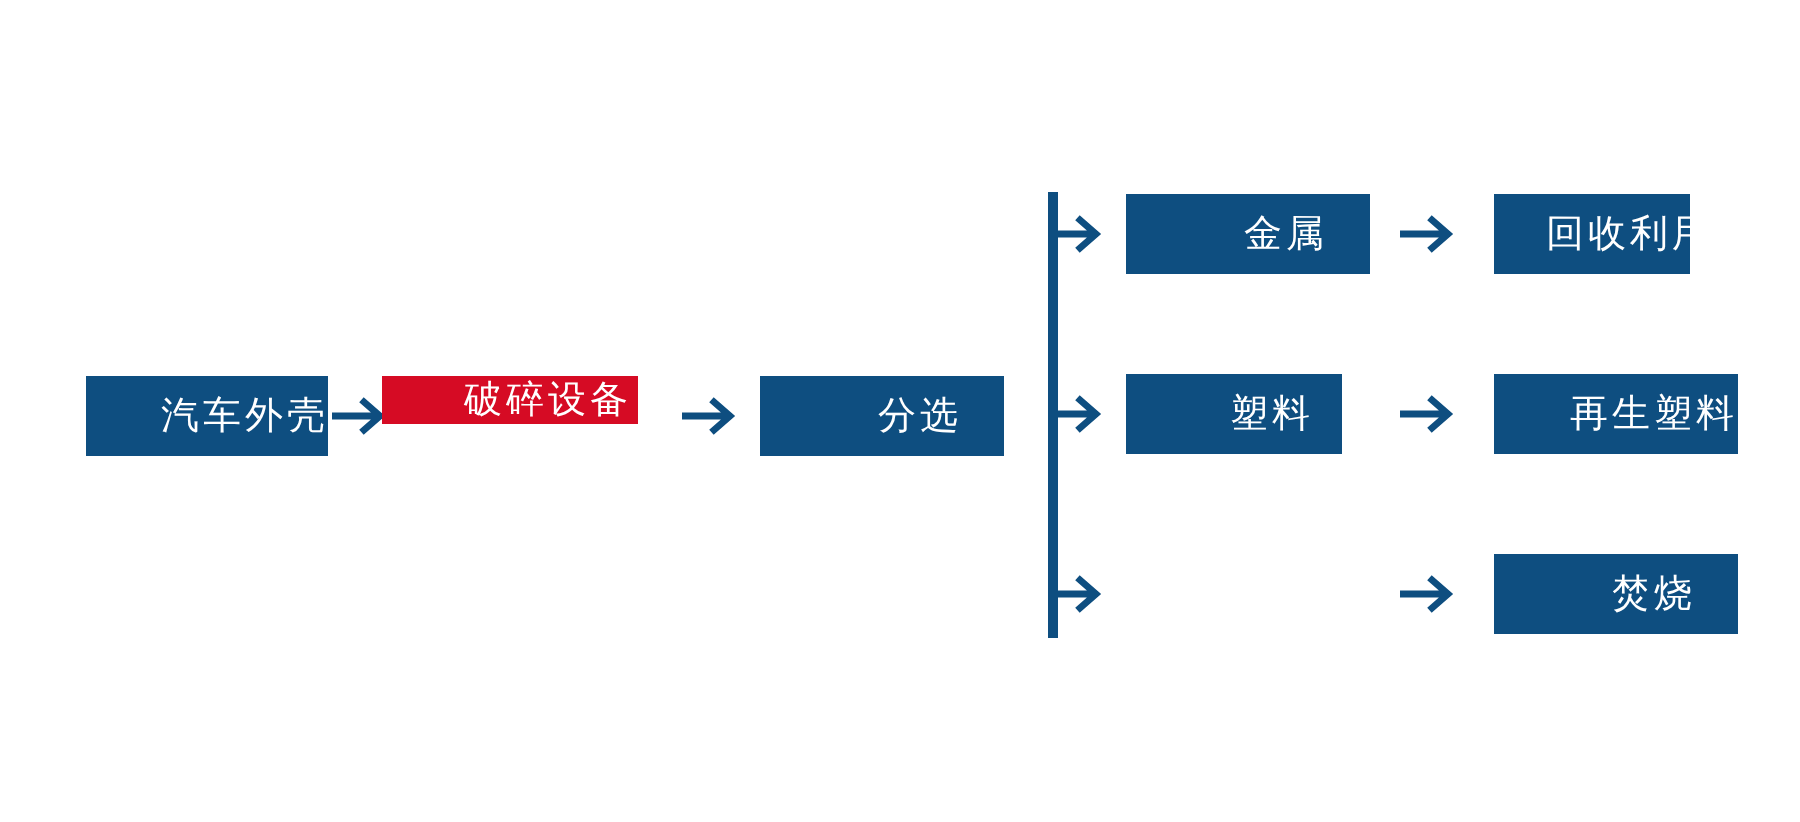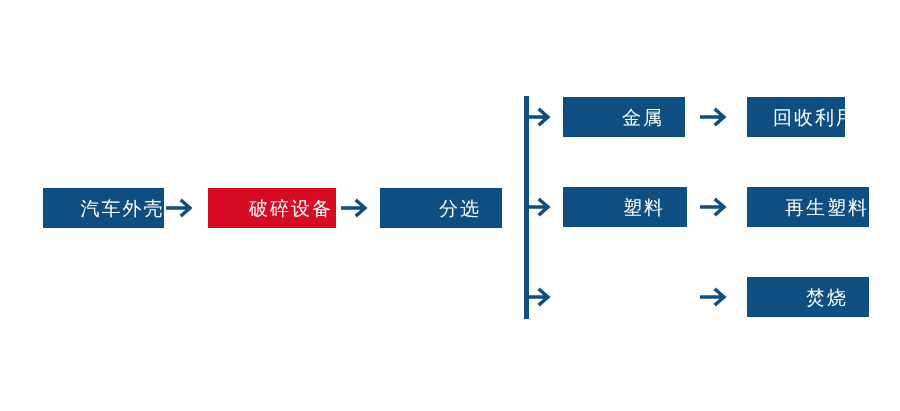--- a/index.html
+++ b/index.html
@@ -57,21 +57,21 @@
 <div id="canvas">
 
   <div class="node blue" style="left:31px; top:188px; width:121px; height:40px;margin-left:12px;">汽车外壳</div>
 
   <span class="arrow" style="left:166px; top:197px; width:32px; height:22px;">
     <svg width="32" height="22" viewBox="0 0 32 22" aria-hidden="true">
       <path d="M1 11 H22 M16 4 L24 11 L16 18" fill="none" stroke="#0E4E80" stroke-width="3.4" stroke-linecap="square" stroke-linejoin="miter"></path>
     </svg>
   </span>
 
-  <div class="node red" style="left:208px; top:188px; width:128px; height:40px;">破碎设备</div>
+  <div class="node red" style="left:191px; top:188px; width:128px; height:24px;">破碎设备</div>
 
   <span class="arrow" style="left:341px; top:197px; width:32px; height:22px;">
     <svg width="32" height="22" viewBox="0 0 32 22" aria-hidden="true">
       <path d="M1 11 H22 M16 4 L24 11 L16 18" fill="none" stroke="#0E4E80" stroke-width="3.4" stroke-linecap="square" stroke-linejoin="miter"></path>
     </svg>
   </span>
 
   <div class="node blue" style="left:380px; top:188px; width:122px; height:40px;font-family:Liberation Serif, serif;">分选</div>
 
   <div class="vline" style="left:524px; top:96px; width:5px; height:223px;"></div>
@@ -91,21 +91,21 @@
   </span>
 
   <div class="node blue" style="left:747px; top:97px; width:98px; height:40px;">回收利用</div>
 
   <span class="branch-arrow" style="left:527px; top:196px; width:28px; height:22px;">
     <svg width="28" height="22" viewBox="0 0 28 22" aria-hidden="true">
       <path d="M0 11 H19 M13 4 L21 11 L13 18" fill="none" stroke="#0E4E80" stroke-width="3.4" stroke-linecap="square" stroke-linejoin="miter"></path>
     </svg>
   </span>
 
-  <div class="node blue" style="left:563px; top:187px; width:124px; height:40px;">塑料</div>
+  <div class="node blue" style="left:563px; top:187px; width:108px; height:40px;">塑料</div>
 
   <span class="arrow" style="left:700px; top:196px; width:32px; height:22px;">
     <svg width="32" height="22" viewBox="0 0 32 22" aria-hidden="true">
       <path d="M1 11 H22 M16 4 L24 11 L16 18" fill="none" stroke="#0E4E80" stroke-width="3.4" stroke-linecap="square" stroke-linejoin="miter"></path>
     </svg>
   </span>
 
   <div class="node blue" style="left:747px; top:187px; width:122px; height:40px;">再生塑料</div>
 
   <span class="branch-arrow" style="left:527px; top:286px; width:28px; height:22px;">

